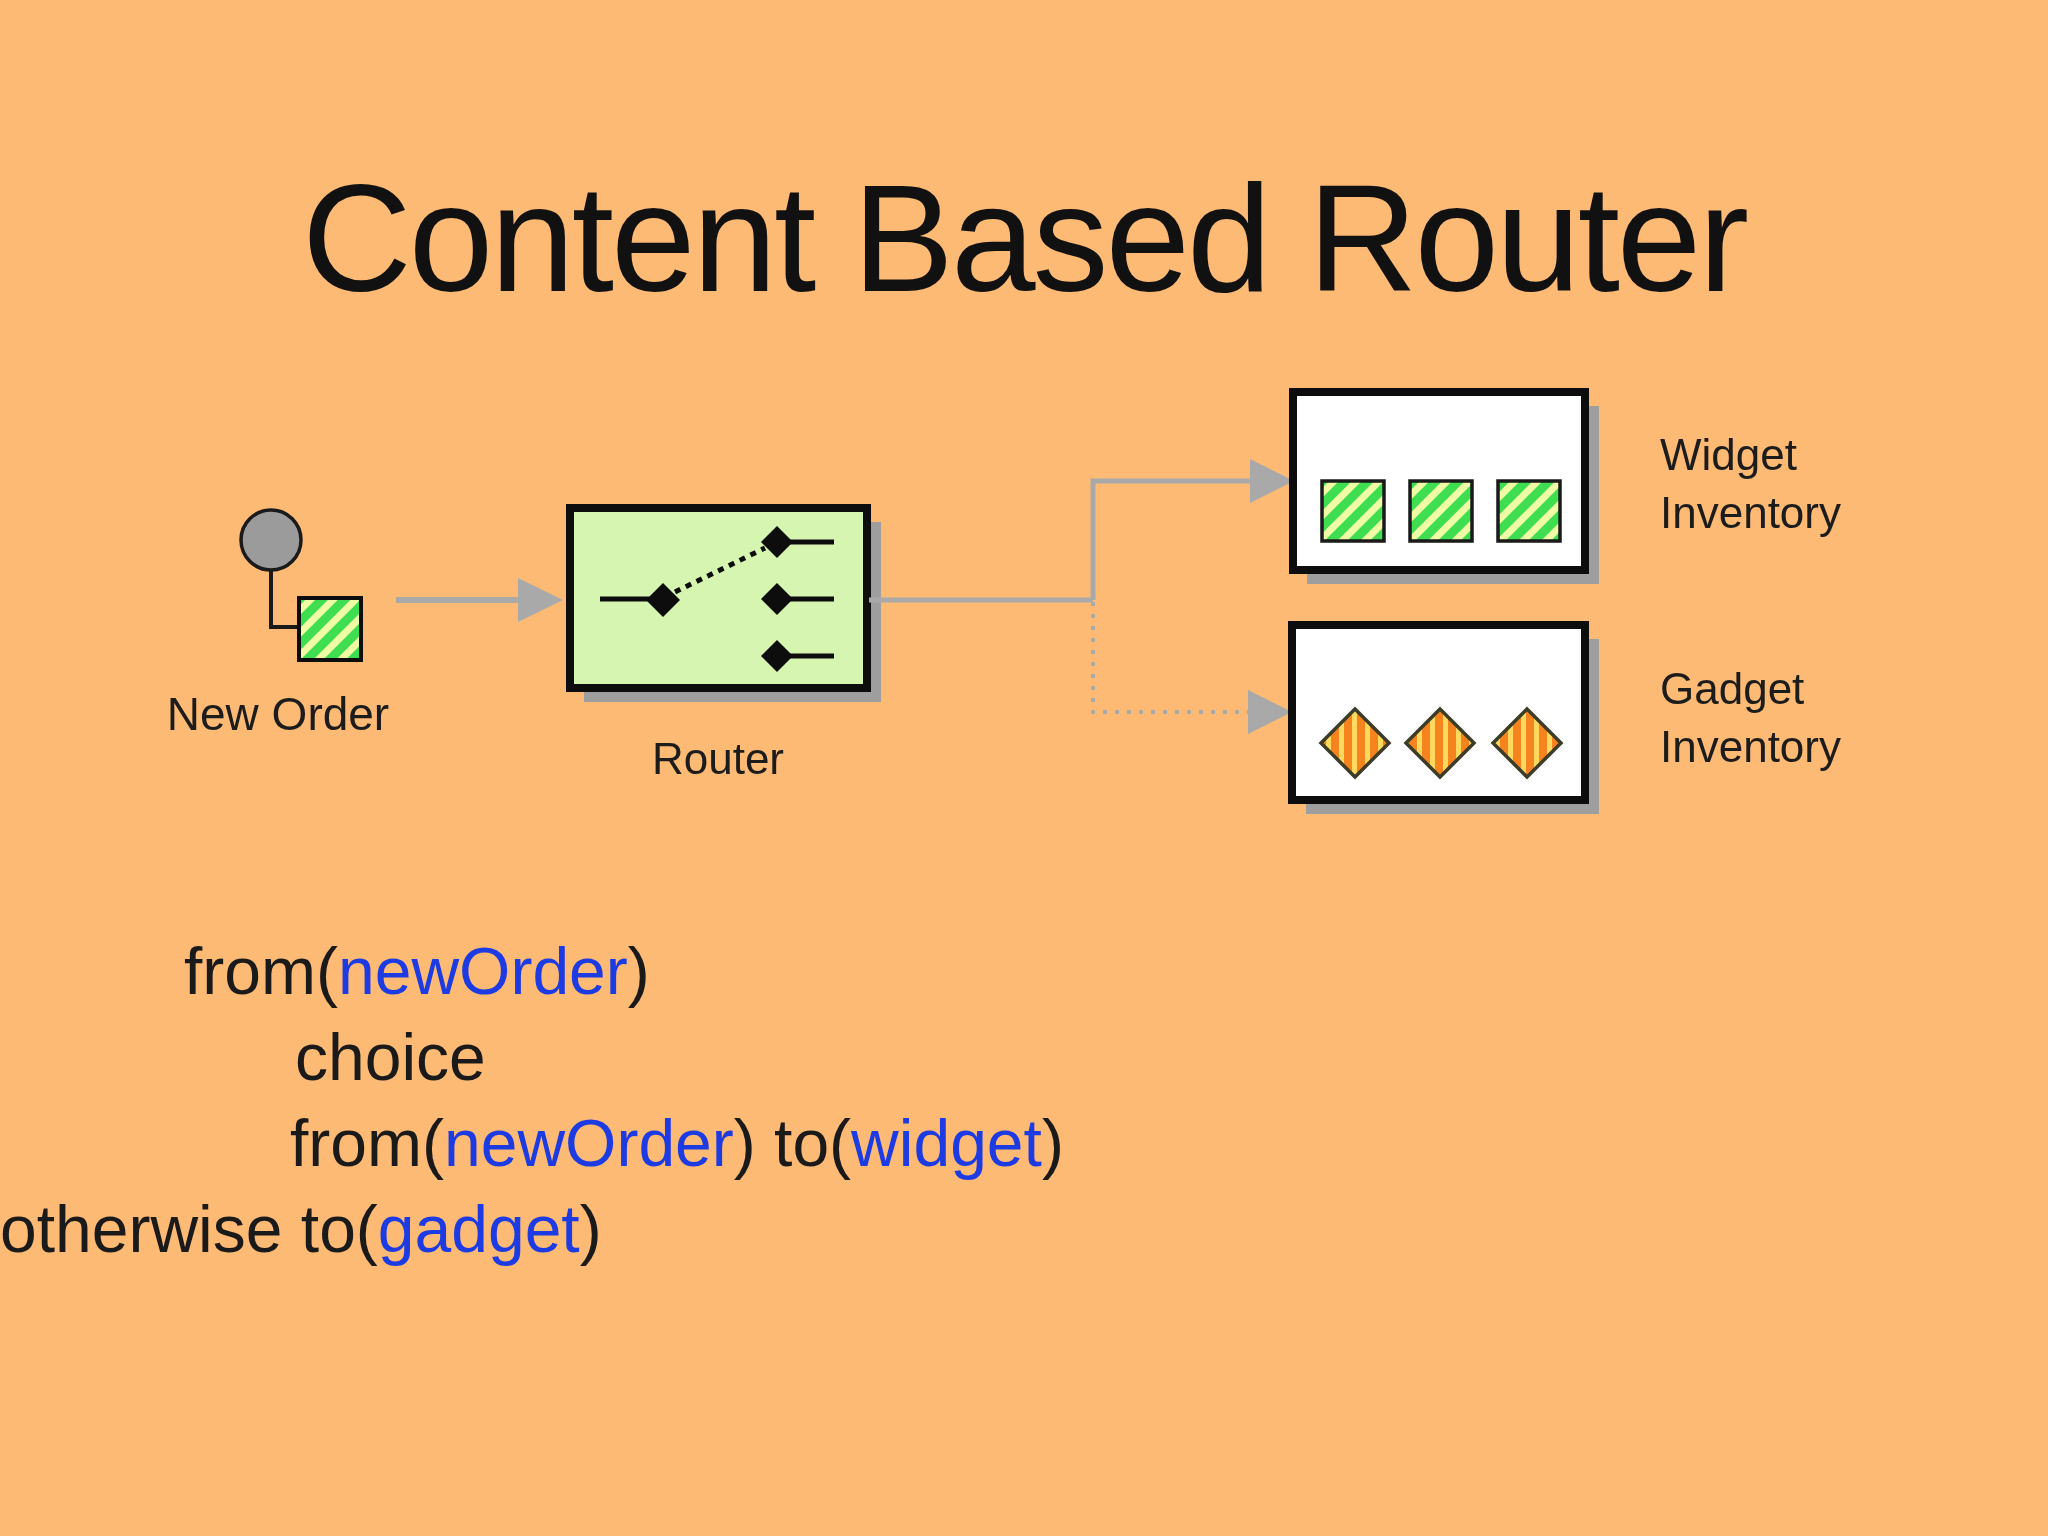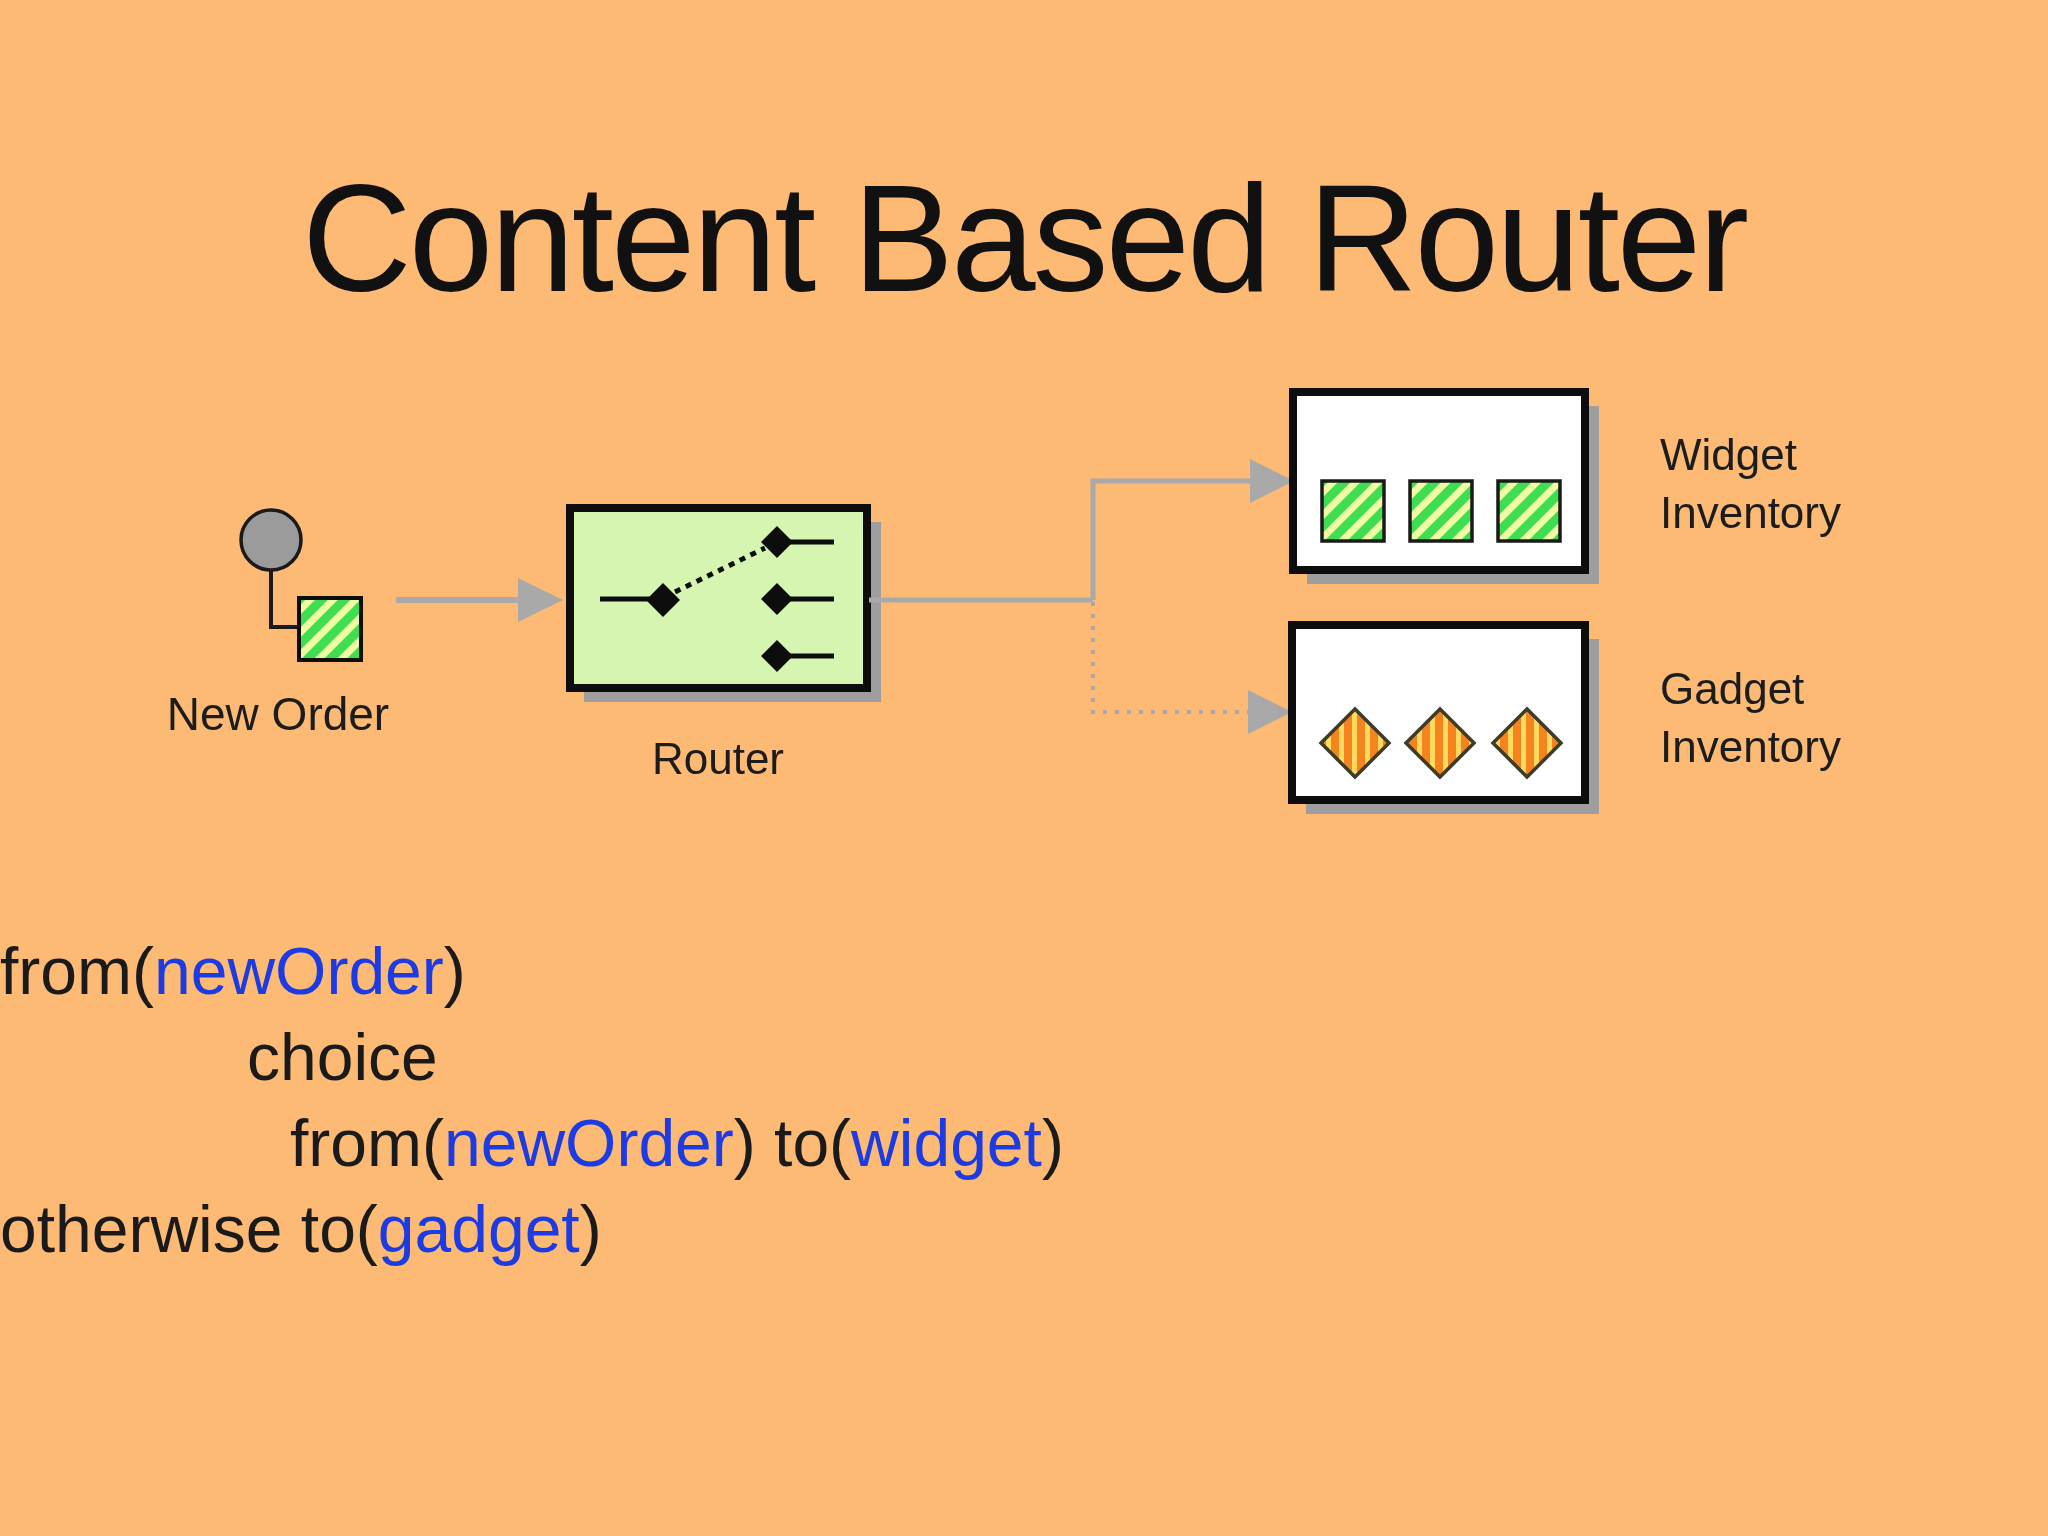--- a/index.html
+++ b/index.html
@@ -69,22 +69,22 @@
     left: 0;
     top: 928px;
     width: 2048px;
   }
   .code-line {
     font-size: 66px;
     line-height: 86px;
     white-space: pre;
     color: #1a1a1a;
   }
-  .code-line.l1 { }
-  .code-line.l2 { padding-left: 247px; }
+  .code-line.l1 { padding-left: 184px; }
+  .code-line.l2 { padding-left: 247px; margin-left: 48px; }
   .code-line.l3 { padding-left: 290px; }
   .code-line.l4 { }
   .black { color: #1a1a1a; }
   .blue  { color: #1c3be3; }
 </style>
 </head>
 <body>
 
 <div class="slide">
 

